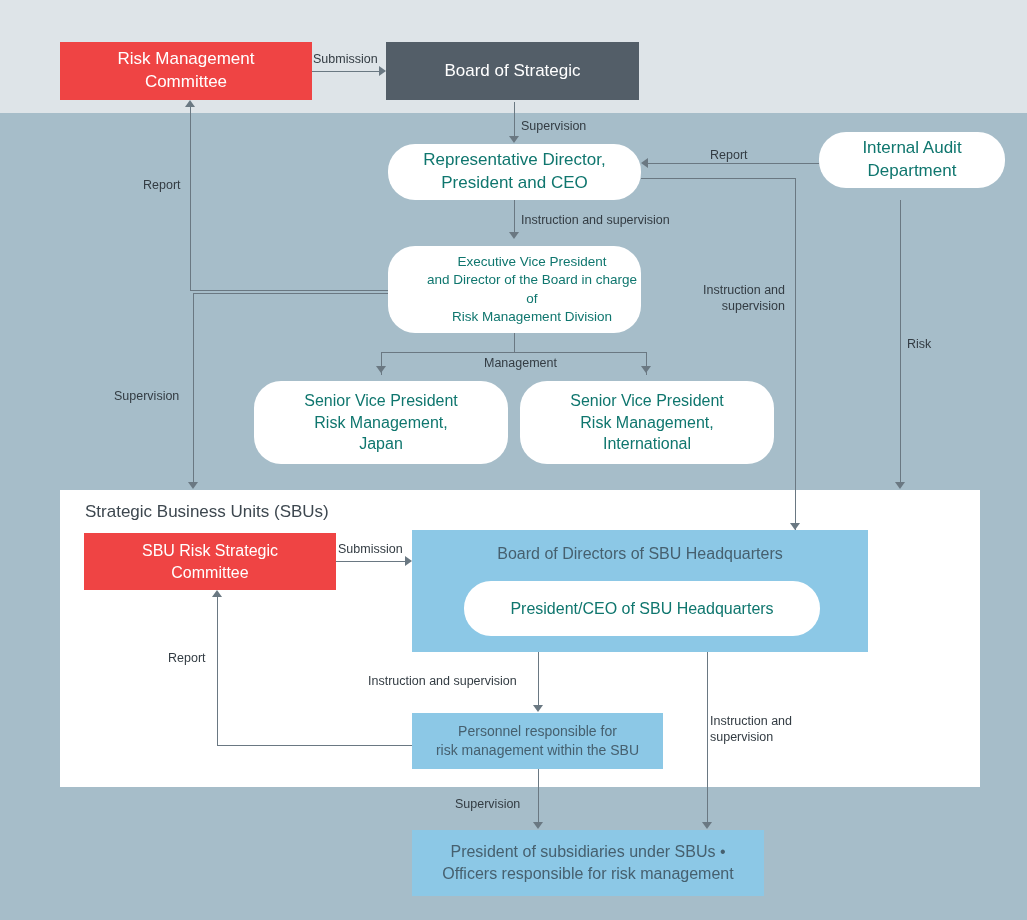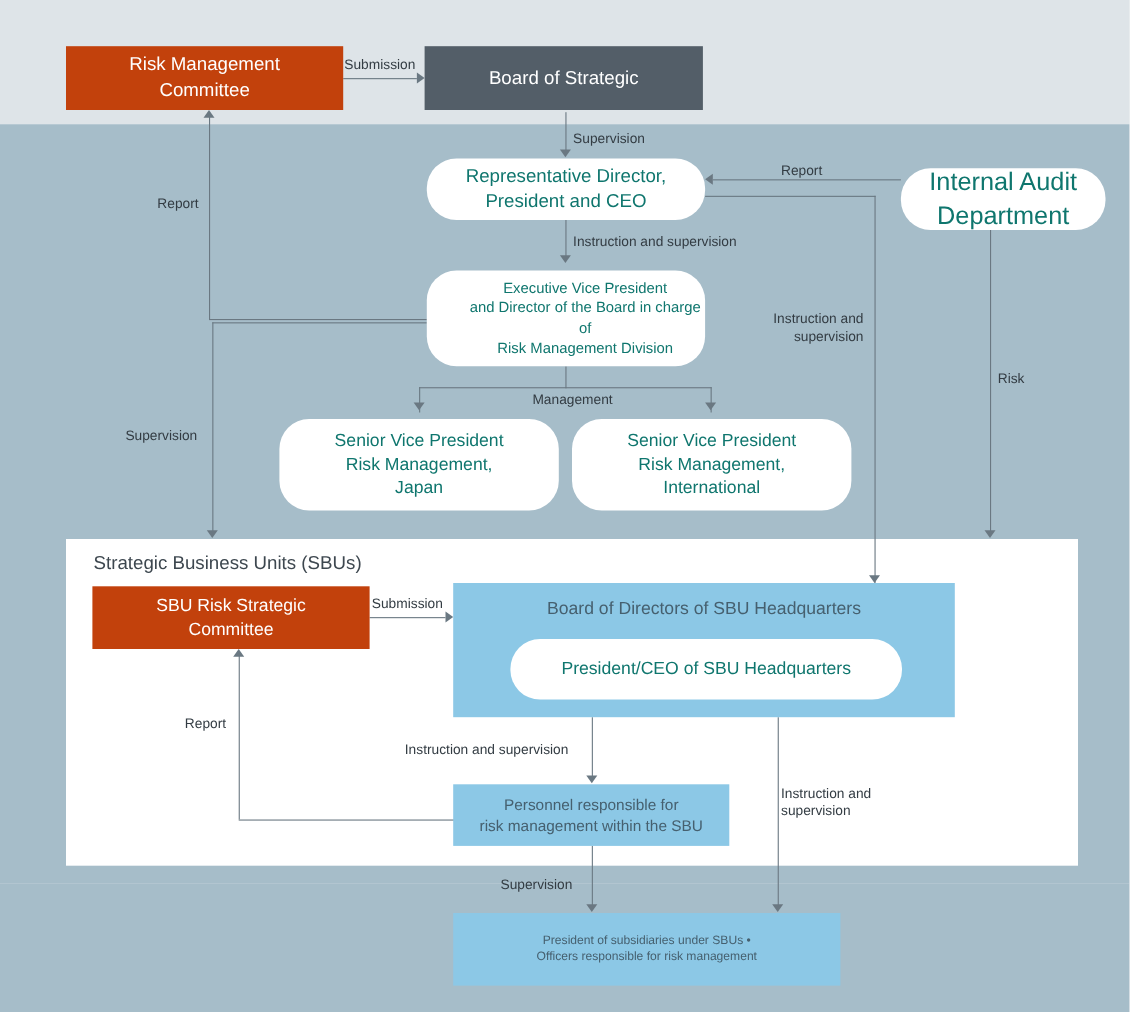--- a/index.html
+++ b/index.html
@@ -39,21 +39,21 @@
     position: absolute;
     box-sizing: border-box;
     display: flex;
     align-items: center;
     justify-content: center;
     text-align: center;
     line-height: 1.35;
     white-space: pre-line;
   }
   .box-teal {
-    background: #c2410c;
+    background: #ef4444;
     color: #ffffff;
     font-size: 17px;
   }
   .box-dark {
     background: #535e68;
     color: #ffffff;
     font-size: 17px;
   }
   .box-white {
     background: #ffffff;
@@ -202,21 +202,21 @@
   <div class="edge-label" style="left:455px; top:796px;">Supervision</div>
 
   <div class="box box-teal" style="left:60px; top:42px; width:252px; height:58px;">Risk Management
 Committee</div>
 
   <div class="box box-dark" style="left:386px; top:42px; width:253px; height:58px;">Board of Strategic</div>
 
   <div class="box box-white" style="left:388px; top:144px; width:253px; height:56px; font-size:17px;">Representative Director,
 President and CEO</div>
 
-  <div class="box box-white" style="left:819px; top:153px; width:186px; height:56px; font-size:23px;">Internal Audit
+  <div class="box box-white" style="left:819px; top:132px; width:186px; height:56px; font-size:17px;">Internal Audit
 Department</div>
 
   <div class="box box-white" style="left:388px; top:246px; width:253px; height:87px; font-size:13.5px;padding-left:35px;">Executive Vice President
 and Director of the Board in charge of
 Risk Management Division</div>
 
   <div class="box box-white" style="left:254px; top:381px; width:254px; height:83px; font-size:16px;">Senior Vice President
 Risk Management,
 Japan</div>
 
@@ -226,16 +226,16 @@
 
   <div class="box box-teal" style="left:84px; top:533px; width:252px; height:57px; font-size:16px;">SBU Risk Strategic
 Committee</div>
 
   <div class="box box-lblue" style="left:412px; top:530px; width:456px; height:122px; font-size:16px; align-items:flex-start; padding-top:13px;">Board of Directors of SBU Headquarters</div>
   <div class="box box-lblue" style="left:412px; top:713px; width:251px; height:56px; font-size:14px;">Personnel responsible for
 risk management within the SBU</div>
 
   <div class="box box-white" style="left:464px; top:581px; width:356px; height:55px; font-size:16px;">President/CEO of SBU Headquarters</div>
 
-  <div class="box box-lblue" style="left:412px; top:830px; width:352px; height:66px; font-size:11px;">President of subsidiaries under SBUs •
+  <div class="box box-lblue" style="left:412px; top:830px; width:352px; height:66px; font-size:16px;">President of subsidiaries under SBUs •
 Officers responsible for risk management</div>
 
 </div>
 
 </body></html>

